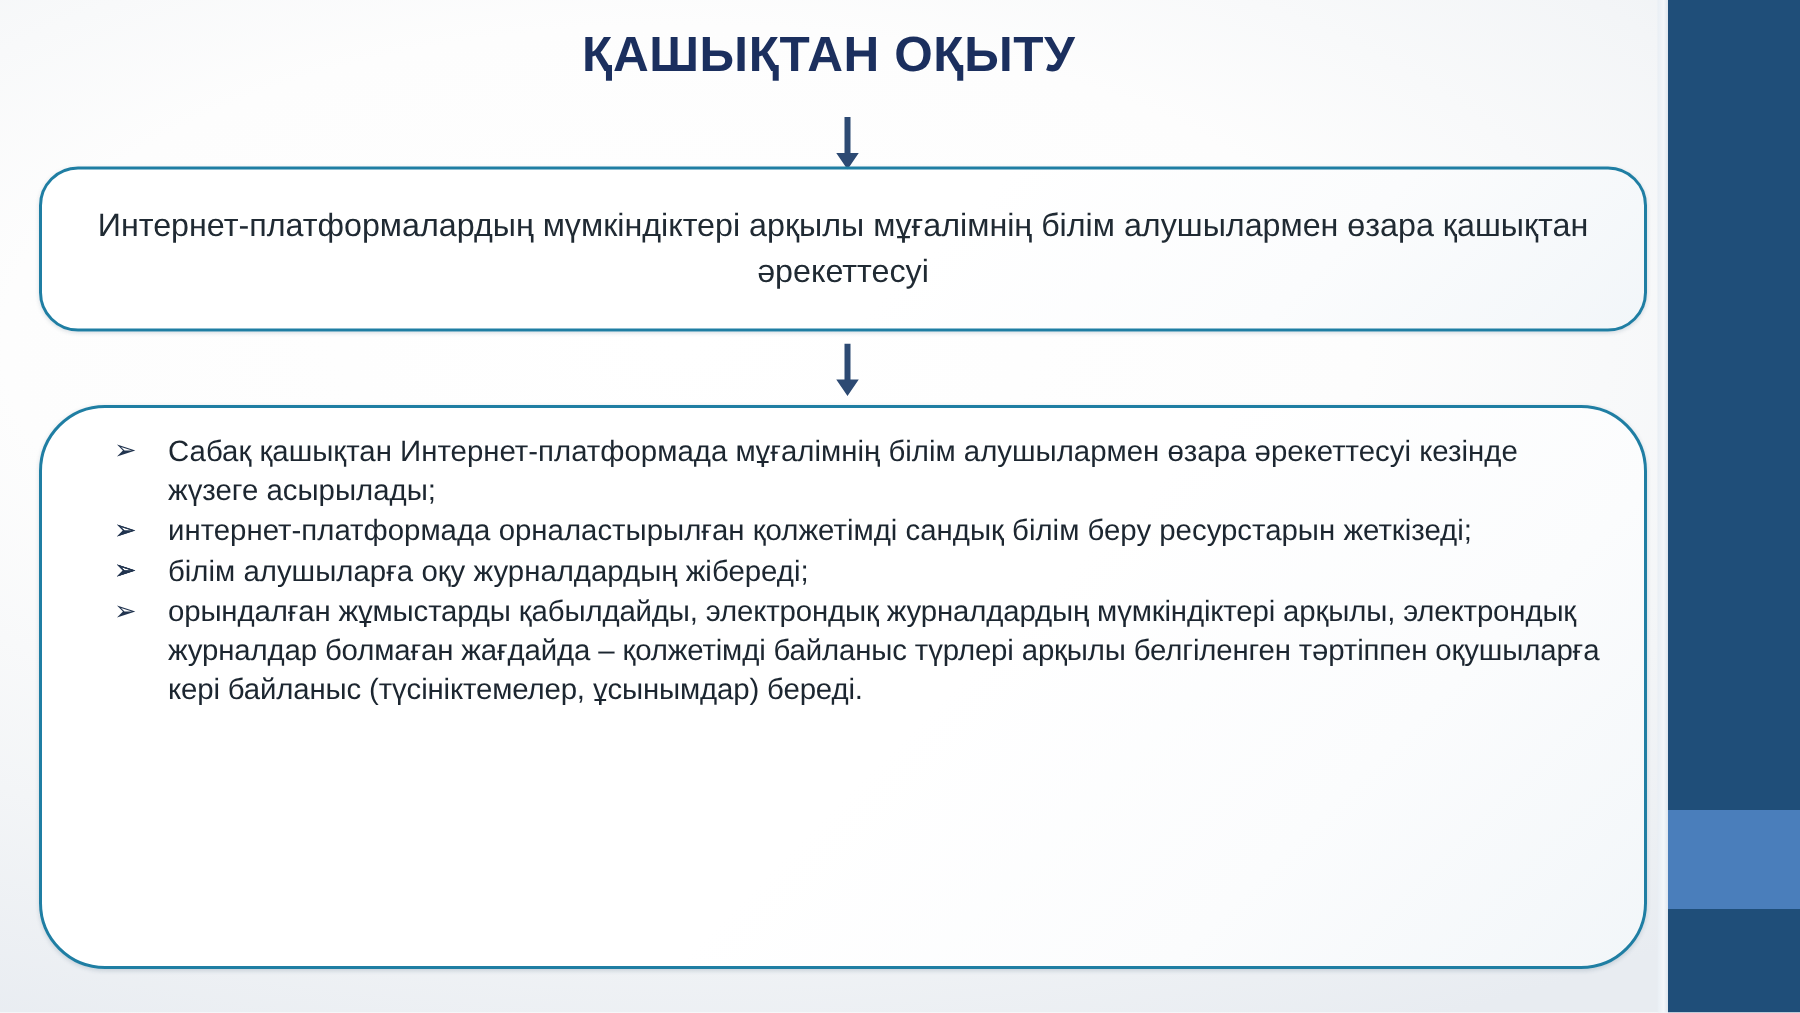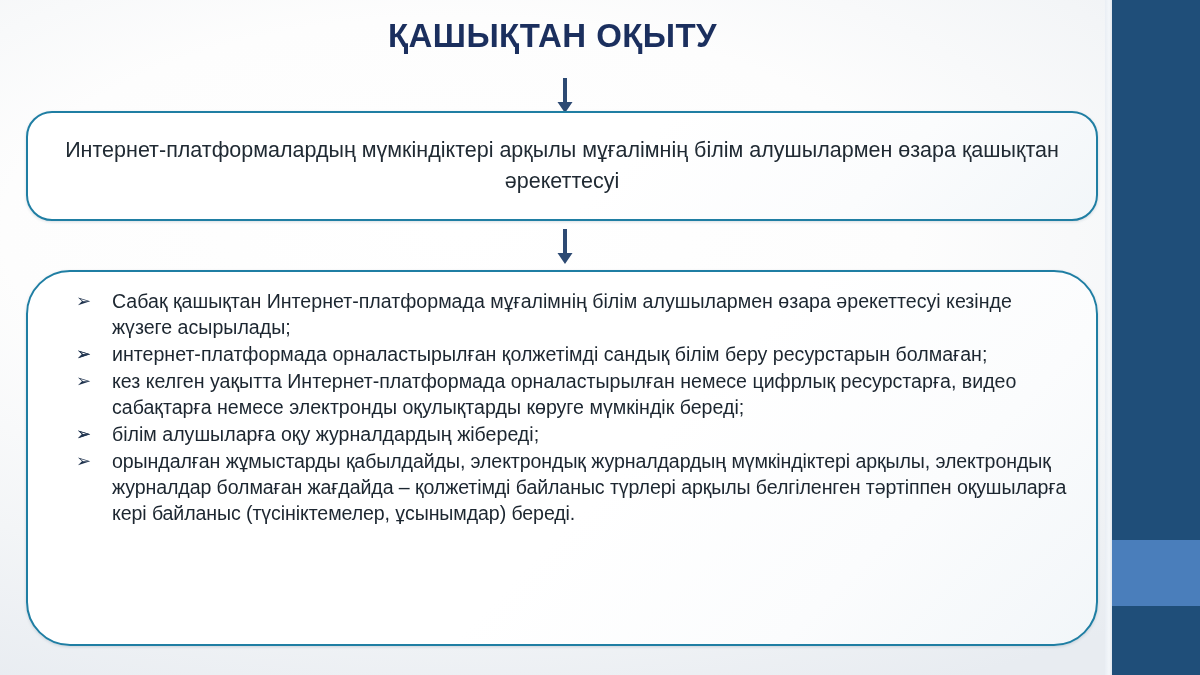--- a/index.html
+++ b/index.html
@@ -167,25 +167,24 @@
     <ul class="bullets">
       <li>
         <span class="marker">➢</span>
         <span>Сабақ қашықтан Интернет-платформада мұғалімнің білім алушылармен өзара әрекеттесуі кезінде жүзеге асырылады;</span>
       </li>
       <li>
         <span class="marker">➢</span>
       </li>
       <li>
         <span class="marker">➢</span>
-        <span>интернет-платформада орналастырылған қолжетімді сандық білім беру ресурстарын болмаған;</span>
+        <span>интернет-платформада орналастырылған қолжетімді сандық білім беру ресурстарын жеткізеді;</span>
       </li>
       <li>
         <span class="marker">➢</span>
-        <span>кез келген уақытта Интернет-платформада орналастырылған немесе цифрлық ресурстарға, видео сабақтарға немесе электронды оқулықтарды көруге мүмкіндік береді;</span>
       </li>
       <li>
         <span class="marker">➢</span>
       </li>
       <li>
         <span class="marker">➢</span>
         <span>білім алушыларға оқу журналдардың жібереді;</span>
       </li>
       <li>
         <span class="marker">➢</span>

